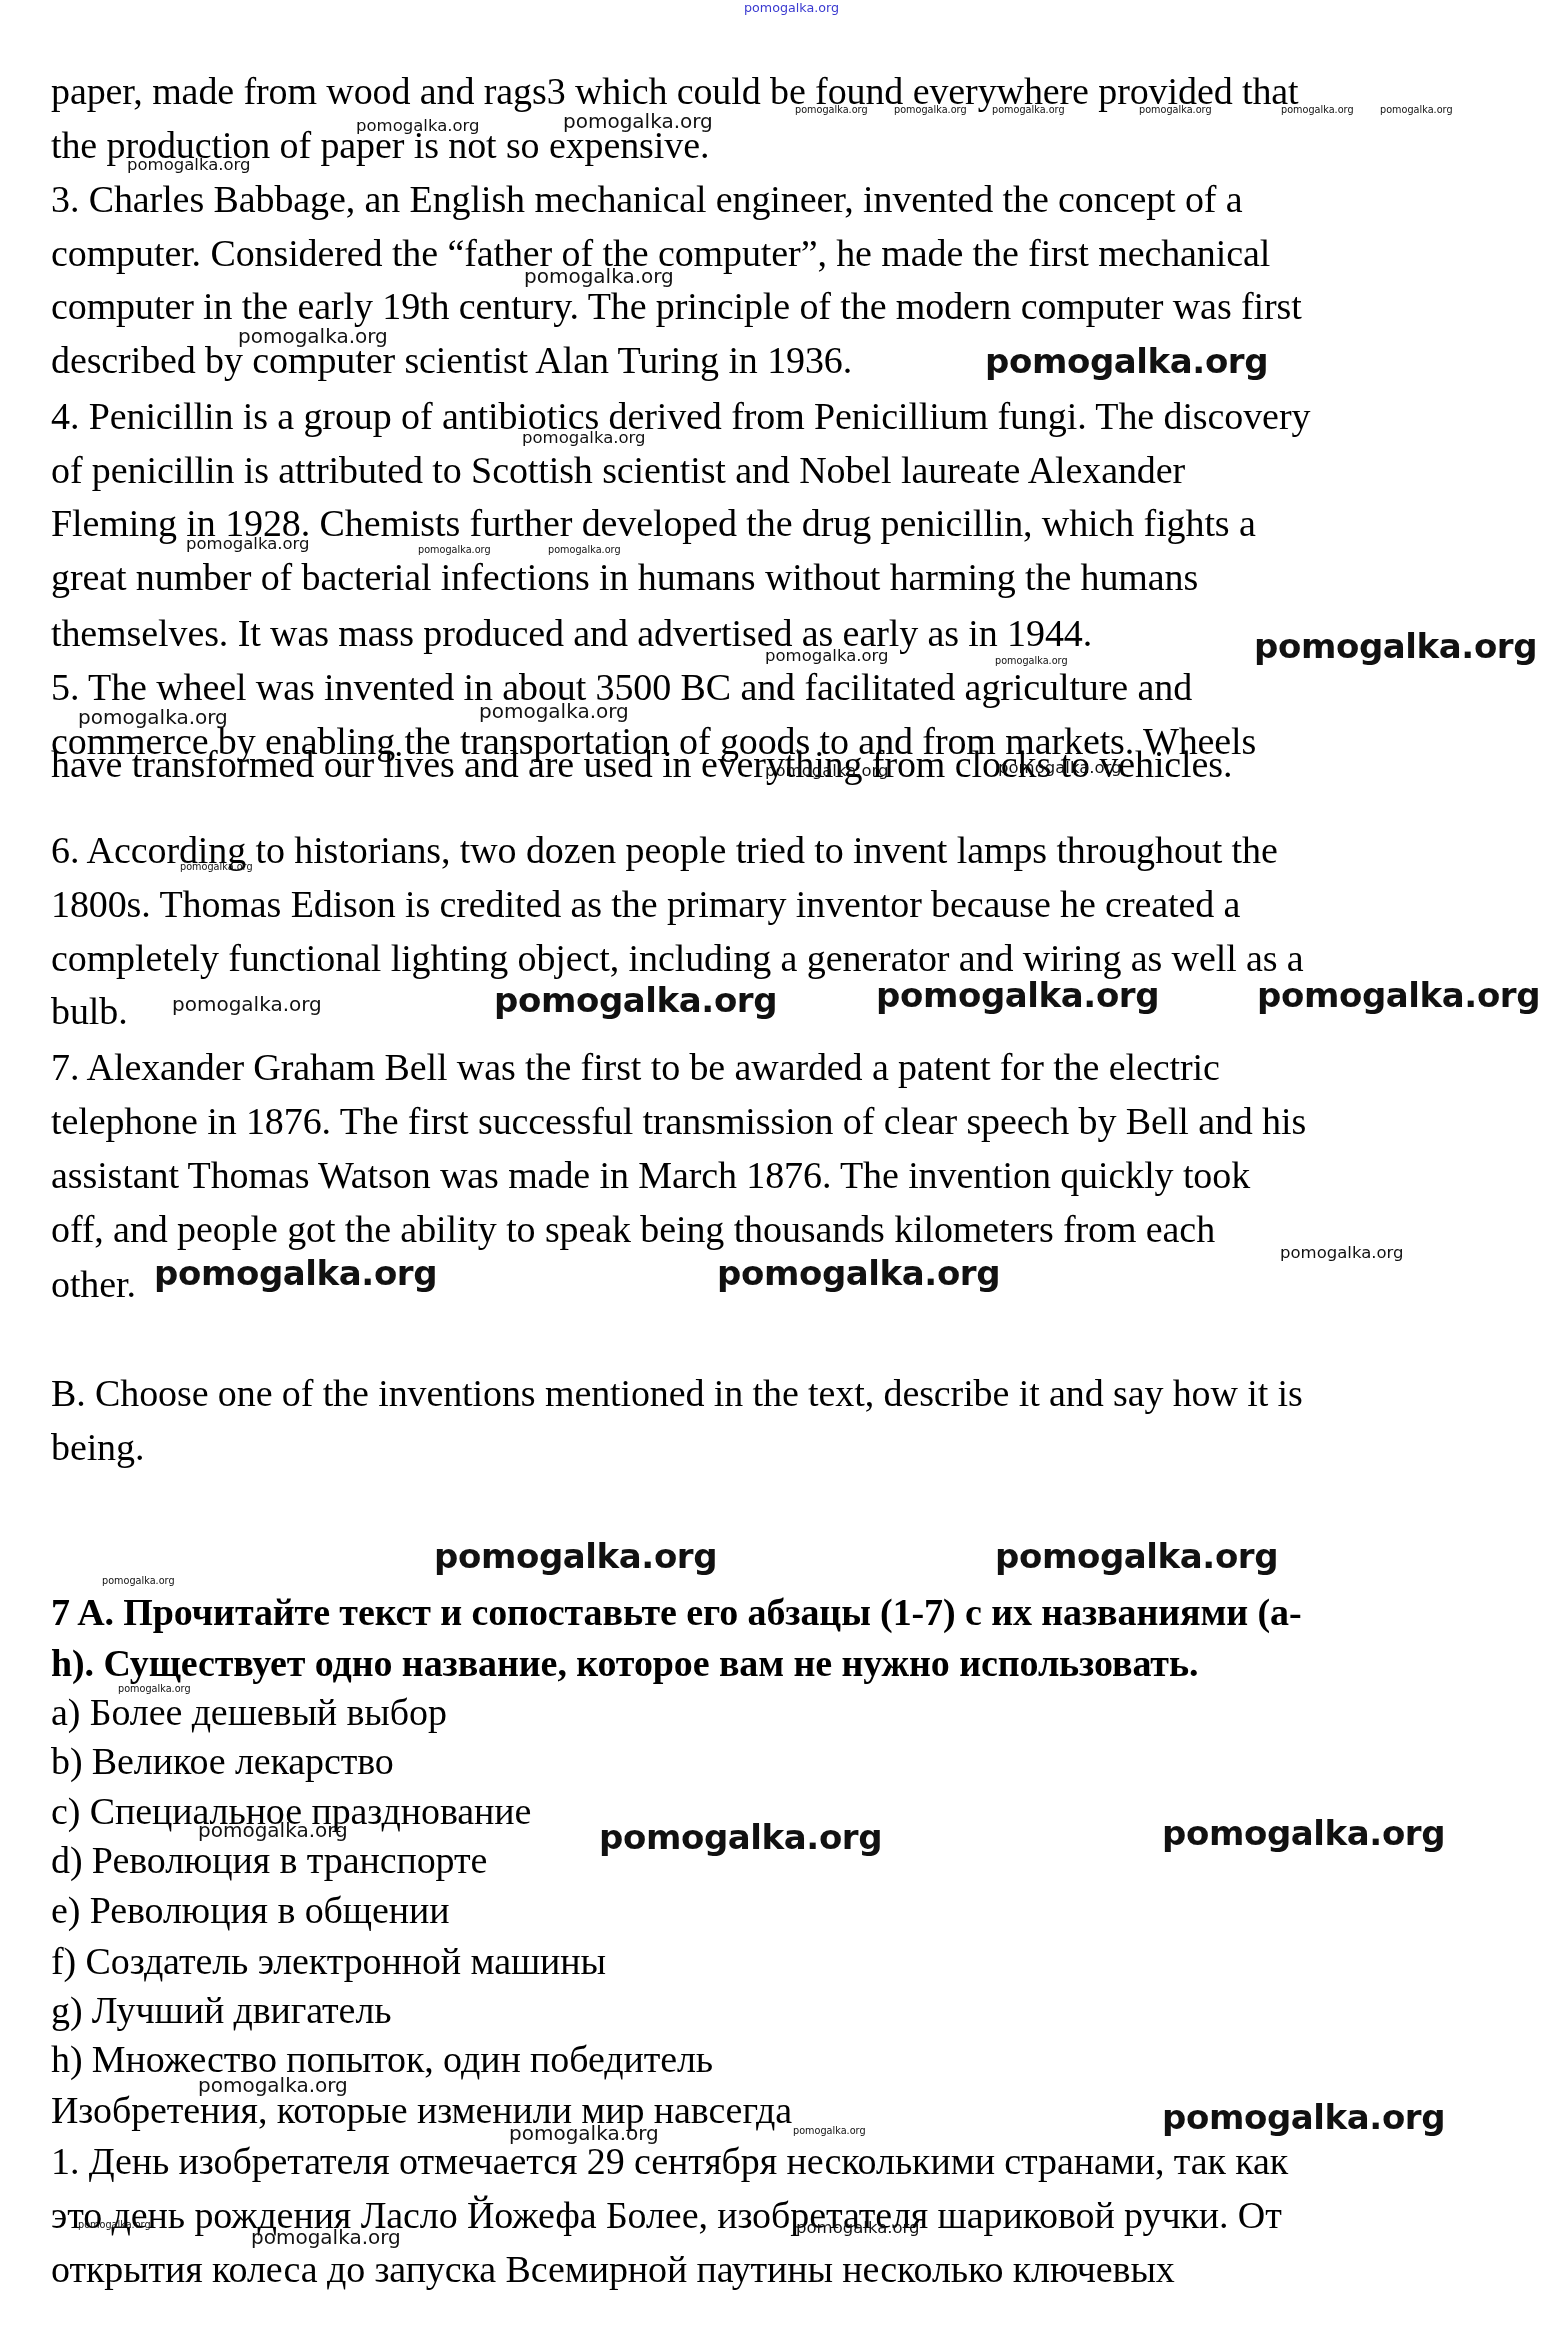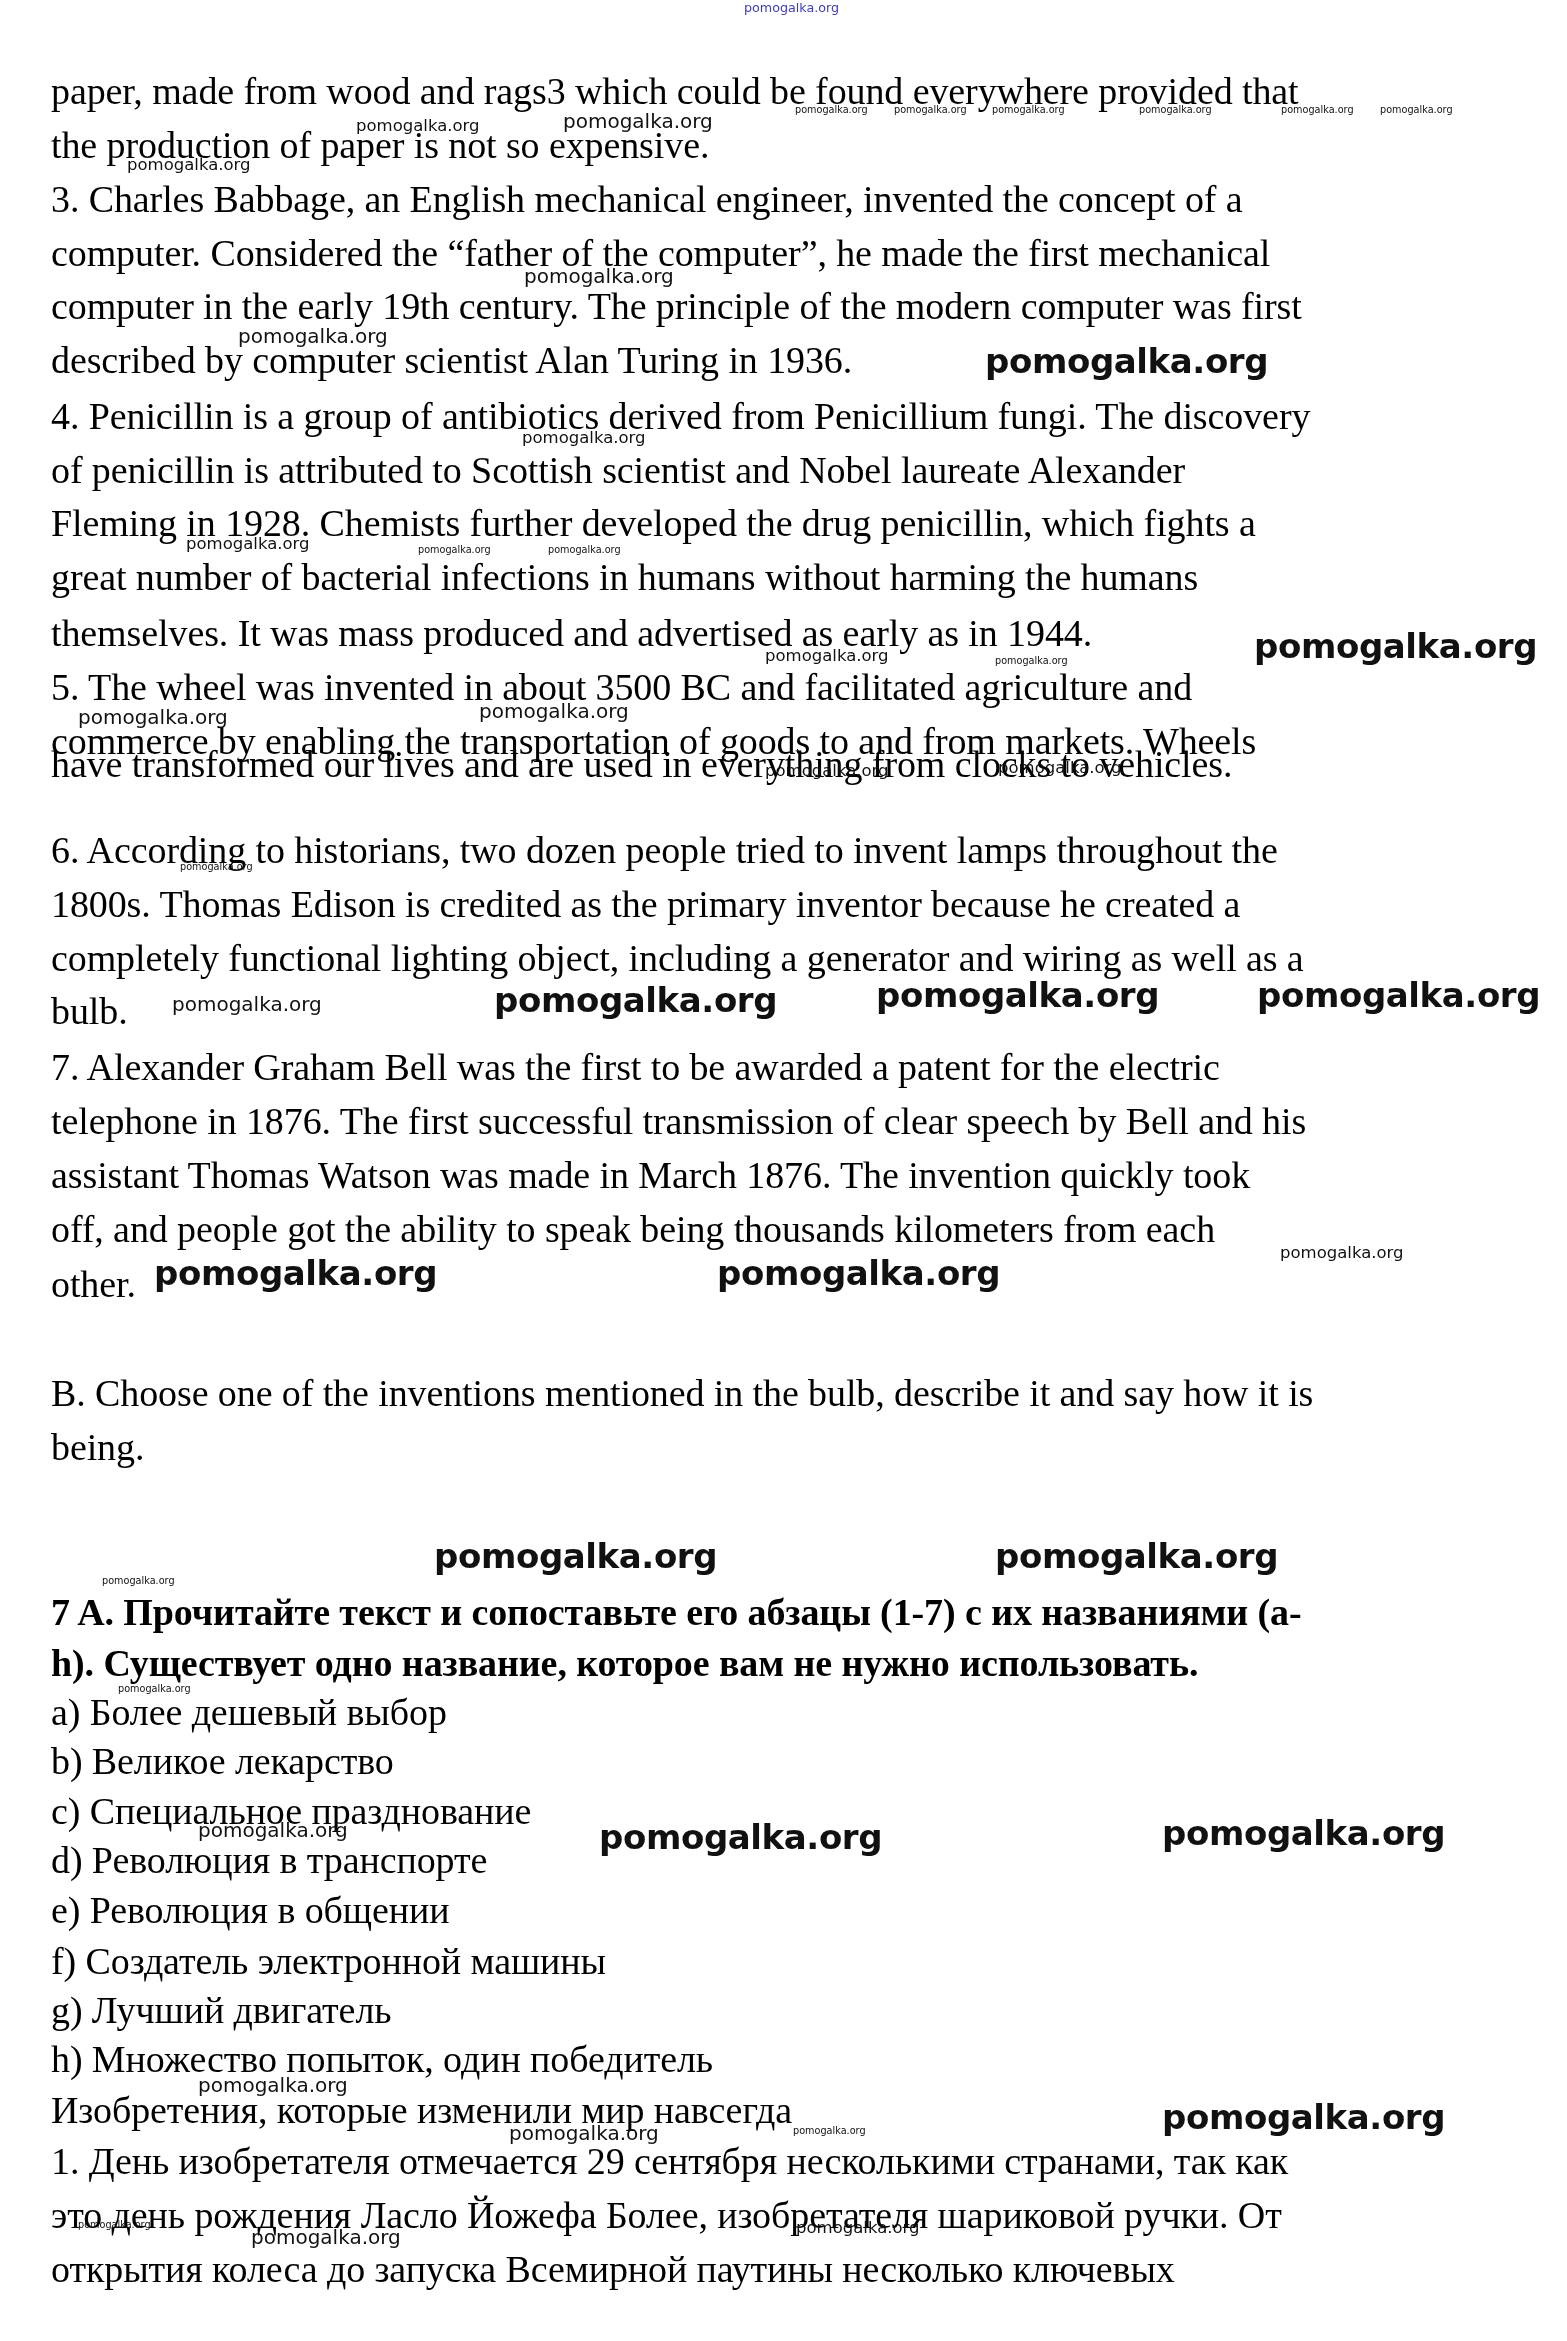--- a/index.html
+++ b/index.html
@@ -50,21 +50,21 @@
     <div class="line" style="top:939px">completely functional lighting object, including a generator and wiring as well as a</div>
     <div class="line" style="top:992px">bulb.</div>
     <div class="line" style="top:1048px">7. Alexander Graham Bell was the first to be awarded a patent for the electric</div>
     <div class="line" style="top:1102px">telephone in 1876. The first successful transmission of clear speech by Bell and his</div>
     <div class="line" style="top:1156px">assistant Thomas Watson was made in March 1876. The invention quickly took</div>
     <div class="line" style="top:1210px">off, and people got the ability to speak being thousands kilometers from each</div>
     <div class="line" style="top:1265px">other.</div>
   </div>
 
   <div>
-    <div class="line" style="top:1374px">B. Choose one of the inventions mentioned in the bulb, describe it and say how it is</div>
+    <div class="line" style="top:1374px">B. Choose one of the inventions mentioned in the text, describe it and say how it is</div>
     <div class="line" style="top:1428px">being.</div>
   </div>
 
   <div>
     <div class="line bold" style="top:1593px">7 A. Прочитайте текст и сопоставьте его абзацы (1-7) с их названиями (a-</div>
     <div class="line bold" style="top:1644px">h). Существует одно название, которое вам не нужно использовать.</div>
 
     <div class="line" style="top:1693px">a) Более дешевый выбор</div>
     <div class="line" style="top:1742px">b) Великое лекарство</div>
     <div class="line" style="top:1792px">c) Специальное празднование</div>

